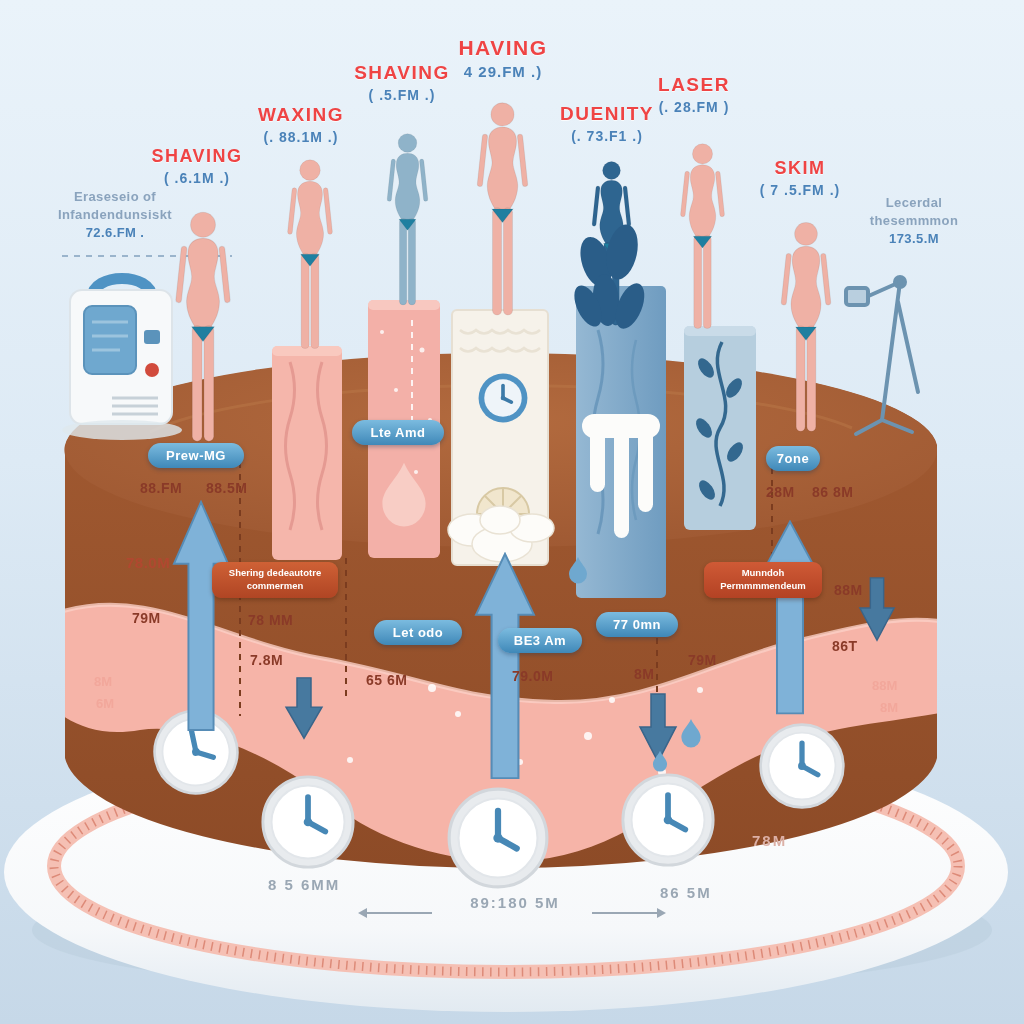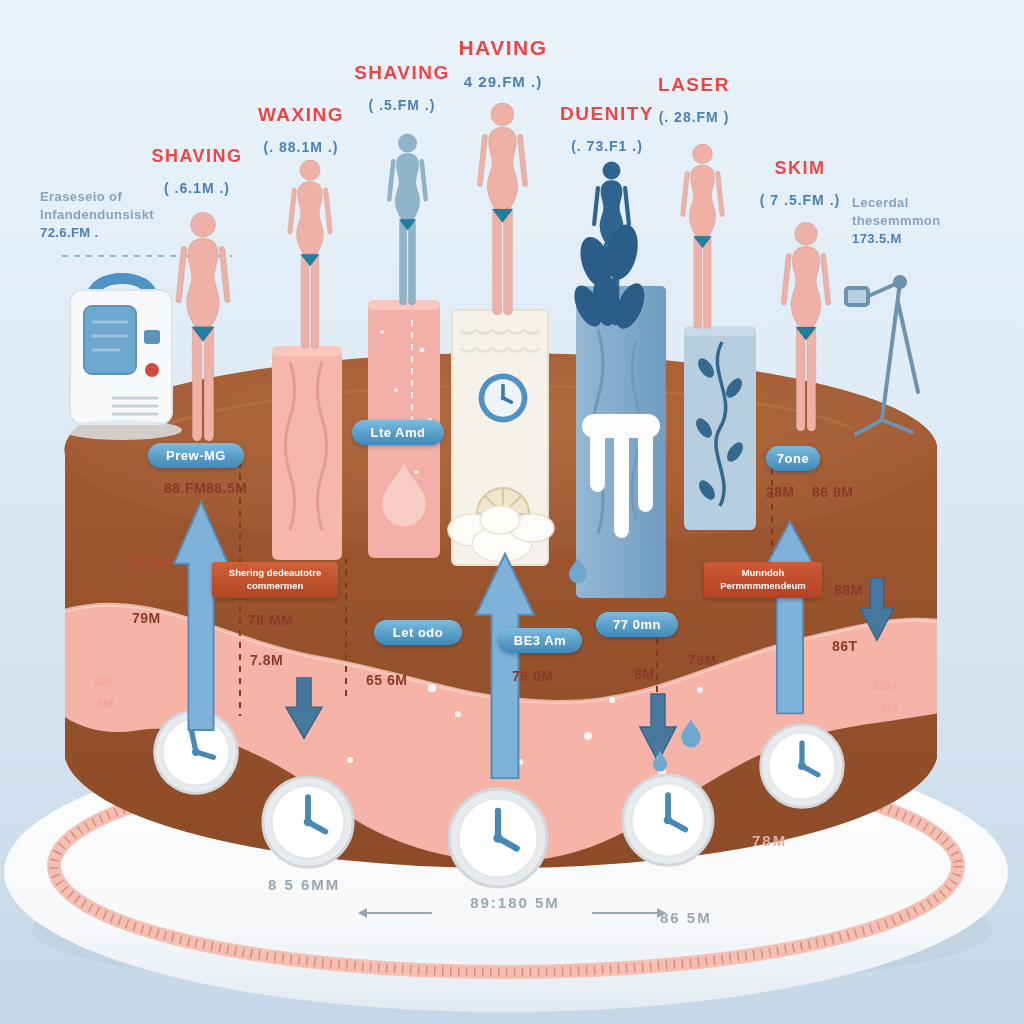--- a/index.html
+++ b/index.html
@@ -6,28 +6,28 @@
   html,body{width:1024px;height:1024px;overflow:hidden}
   body{
     font-family:"Liberation Sans",sans-serif;
     background:linear-gradient(180deg,#eaf3fa 0%,#ddeaf5 45%,#c6d8e8 100%);
     position:relative;
   }
   svg.scene{position:absolute;left:0;top:0;width:1024px;height:1024px;z-index:1}
   .overlay{position:absolute;inset:0;z-index:5}
   .method{position:absolute;text-align:center}
   .m-name{font-weight:bold;color:#ef4444;letter-spacing:1.5px;font-size:19px;text-shadow:0 1px 0 rgba(255,255,255,.75)}
-  .m-count{font-weight:bold;color:#4a82b8;font-size:14px;margin-top:13px;letter-spacing:1px}
-  .note{position:absolute;text-align:left;font-weight:bold;color:#8aa3bd;font-size:13px;line-height:1.4;letter-spacing:.4px}
+  .m-count{font-weight:bold;color:#4a82b8;font-size:14px;margin-top:3px;letter-spacing:1px}
+  .note{position:absolute;text-align:center;font-weight:bold;color:#8aa3bd;font-size:13px;line-height:1.4;letter-spacing:.4px}
   .note .blue{color:#4a82b8}
   .pill{position:absolute;background:linear-gradient(180deg,#7bbbdf,#3f88b8);color:#fff;font-weight:bold;
     font-size:13px;text-align:center;border-radius:14px;padding:5px 10px;letter-spacing:.5px;
     box-shadow:0 2px 4px rgba(25,55,85,.35)}
   .badge{position:absolute;color:#fff;font-weight:bold;font-size:9.5px;line-height:1.35;text-align:center;
-    border-radius:4px;padding:5px 6px;box-shadow:0 2px 4px rgba(60,25,10,.35)}
+    border-radius:9px;padding:5px 6px;box-shadow:0 2px 4px rgba(60,25,10,.35)}
   .badge.orange{background:linear-gradient(180deg,#cf6136,#b04524)}
   .badge.red{background:linear-gradient(180deg,#cf5a36,#b34224)}
   .val{position:absolute;color:#8a3a28;font-weight:bold;font-size:14px;letter-spacing:.5px}
   .val.big{color:#b14830;font-size:15px}
   .edge{position:absolute;color:#f2a79b;font-weight:bold;font-size:13px}
   .bscale{position:absolute;color:#9aa7b4;font-weight:bold;font-size:15px;letter-spacing:2px}
   .bscale.center{width:150px;text-align:center}
   .bscale.faint{color:#dcb0a6}
   .mline{position:absolute;height:2px;background:#9aa7b4}
   .mline .ah{position:absolute;top:-4px;width:0;height:0;border-top:5px solid transparent;border-bottom:5px solid transparent}
@@ -312,21 +312,21 @@
 
   <div class="badge orange" style="left:212px;top:562px;width:126px">
     <div>Shering dedeautotre</div>
     <div>commermen</div>
   </div>
   <div class="badge red" style="left:704px;top:562px;width:118px">
     <div>Munndoh</div>
     <div>Permmmmendeum</div>
   </div>
 
-  <div class="val" style="left:164px;top:480px">88.FM</div>
+  <div class="val" style="left:140px;top:480px">88.FM</div>
   <div class="val" style="left:206px;top:480px">88.5M</div>
   <div class="val big" style="left:126px;top:554px">78.0M</div>
   <div class="val" style="left:132px;top:610px">79M</div>
   <div class="val" style="left:248px;top:612px">78 MM</div>
   <div class="val" style="left:250px;top:652px">7.8M</div>
   <div class="val" style="left:366px;top:672px">65 6M</div>
   <div class="val" style="left:512px;top:668px">79.0M</div>
   <div class="val" style="left:634px;top:666px">8M</div>
   <div class="val" style="left:688px;top:652px">79M</div>
   <div class="val" style="left:766px;top:484px">28M</div>
@@ -334,21 +334,21 @@
   <div class="val" style="left:834px;top:582px">88M</div>
   <div class="val" style="left:832px;top:638px">86T</div>
 
   <div class="edge" style="left:94px;top:674px">8M</div>
   <div class="edge" style="left:96px;top:696px">6M</div>
   <div class="edge" style="left:872px;top:678px">88M</div>
   <div class="edge" style="left:880px;top:700px">8M</div>
 
   <div class="bscale" style="left:268px;top:876px">8 5 6MM</div>
   <div class="bscale center" style="left:440px;top:894px">89:180 5M</div>
-  <div class="bscale" style="left:660px;top:909px">86 5M</div>
+  <div class="bscale" style="left:660px;top:884px">86 5M</div>
   <div class="bscale faint" style="left:752px;top:832px">78M</div>
 
   <div class="mline l" style="left:366px;top:912px;width:66px">
       <span class="ah"></span>
     </div>
   <div class="mline r" style="left:592px;top:912px;width:66px">
       <span class="ah"></span>
     </div>
 </div>
 

